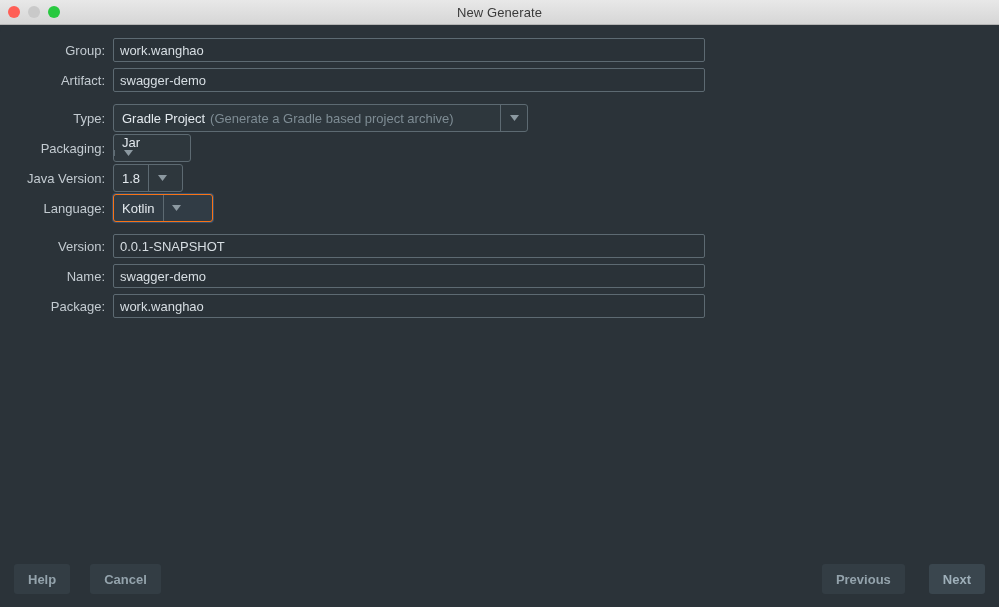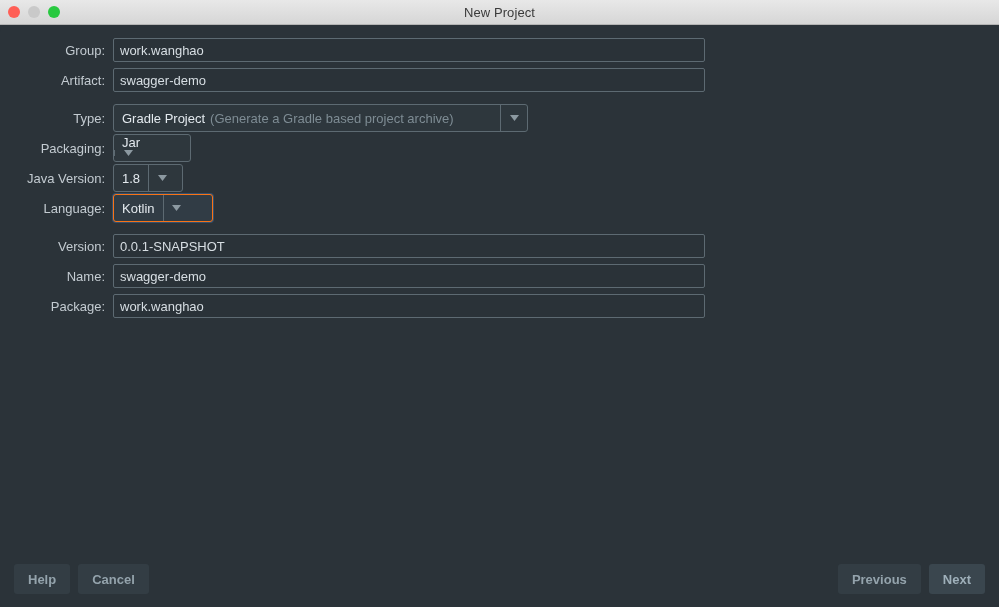--- a/index.html
+++ b/index.html
@@ -146,22 +146,22 @@
     position: absolute;
     left: 0;
     right: 0;
     bottom: 13px;
     height: 32px;
     display: flex;
     align-items: center;
     padding: 0 14px;
     box-sizing: border-box;
   }
-  .footer-left  { display: flex; gap: 8px; }
-  .footer-right { display: flex; gap: 8px; margin-left: auto; }
+  .footer-left  { display: flex; gap: 20px; }
+  .footer-right { display: flex; gap: 24px; margin-left: auto; }
 
   .btn {
     height: 30px;
     min-width: 52px;
     padding: 0 14px;
     background: #333d44;
     border: none;
     border-radius: 3px;
     font-family: "Liberation Sans", sans-serif;
     font-size: 13px;
@@ -180,21 +180,21 @@
 </style>
 </head>
 <body>
 
 <div class="titlebar">
   <div class="traffic">
     <span class="dot dot-close"></span>
     <span class="dot dot-min"></span>
     <span class="dot dot-max"></span>
   </div>
-  <div class="titlebar-title">New Project</div>
+  <div class="titlebar-title">New Generate</div>
 </div>
 
 <div class="dialog">
 
   <div class="form">
 
     <div class="row">
       <div class="label">Group:</div>
       <div class="input">work.wanghao</div>
     </div>

